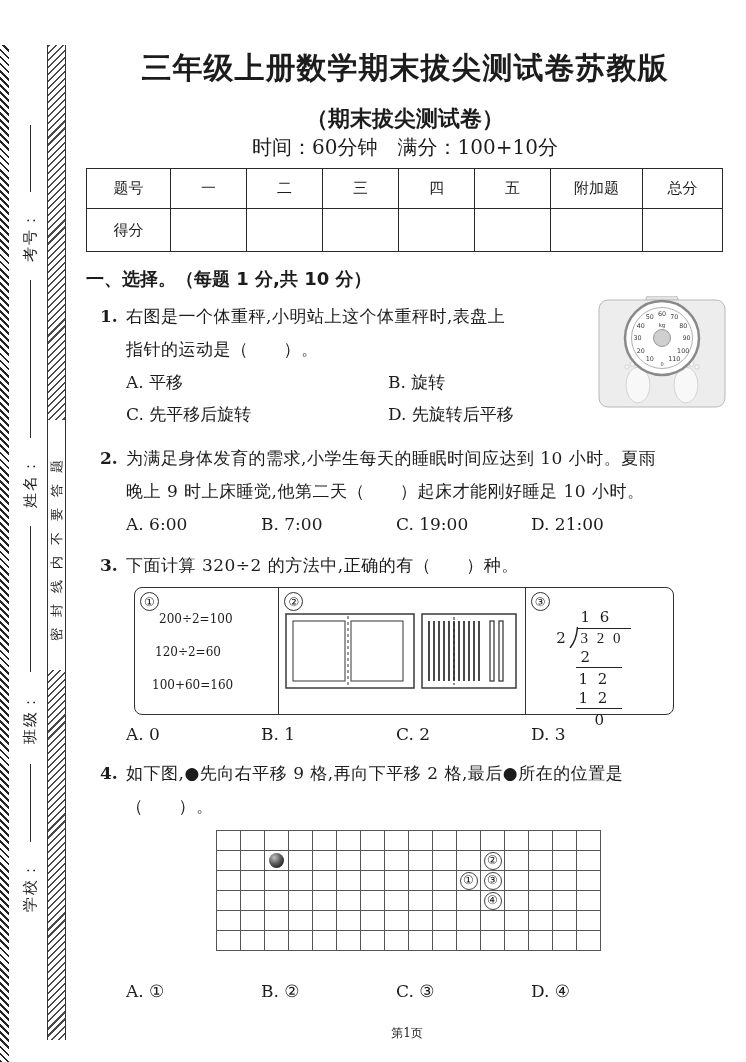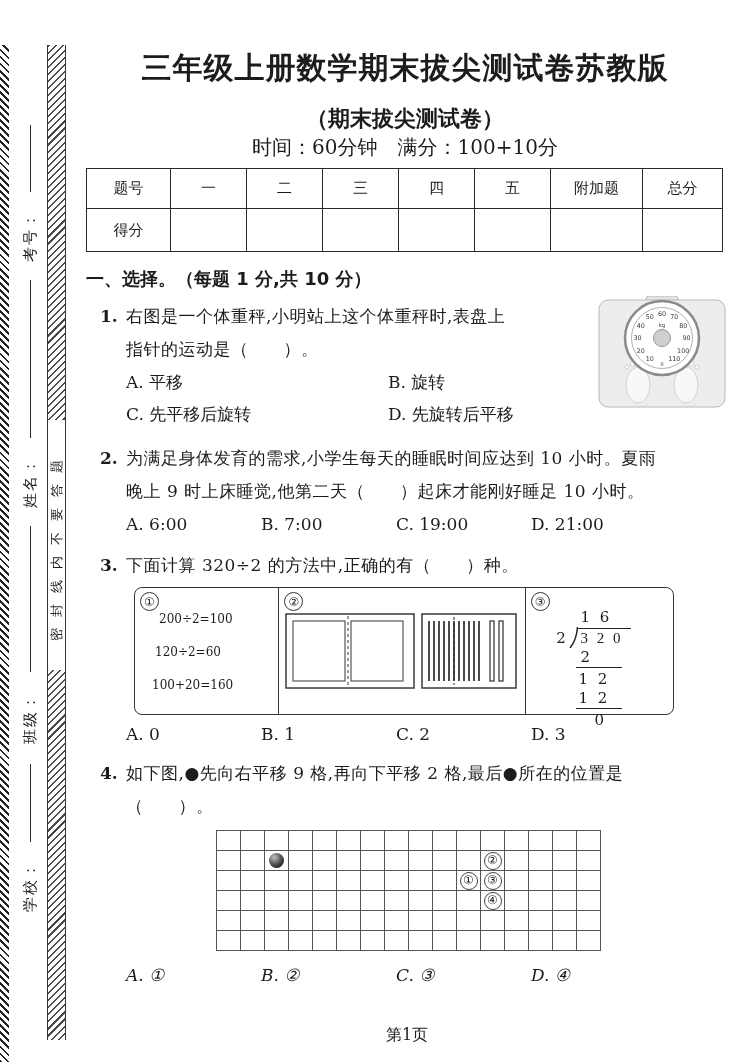--- a/index.html
+++ b/index.html
@@ -72,23 +72,23 @@
   
   .t-grid{position:relative;margin:7px 0 0 130px;width:384px;height:120px;
       border-right:1px solid #555;border-bottom:1px solid #555;box-sizing:content-box;
       background:
         repeating-linear-gradient(to right,#555 0 1px,transparent 1px 24px),
         repeating-linear-gradient(to bottom,#555 0 1px,transparent 1px 20px);}
   .gmark{position:absolute;width:16px;height:16px;border:1px solid #444;border-radius:50%;
       background:#fff;font-size:12px;display:flex;align-items:center;justify-content:center;}
   .gball{position:absolute;width:15px;height:15px;border-radius:50%;
       background:radial-gradient(circle at 35% 30%,#c0c0c0,#5a5a5a 45%,#1e1e1e 80%);}
-  .q4opts{margin-top:8px;font-style:italic;}
-
-  .footer{position:absolute;left:4px;right:0;top:985px;text-align:center;font-size:16px;}
+  .q4opts{margin-top:24px;}
+
+  .footer{position:absolute;left:4px;right:0;top:985px;text-align:center;font-size:12px;}
 </style>
 </head>
 <body>
 
 <div class="page">
 
   <div class="edge-hatch"></div>
 
   <div class="fields-line"></div>
   <div class="field-label fl-1">
@@ -223,21 +223,21 @@
           <span class="qnum">3.</span>
           <span class="qtext">下面计算 320÷2 的方法中,正确的有（　　）种。</span>
         </div>
 
       <div class="methods-box">
         <div class="mcell mc1">
           <span class="mlabel circ">①</span>
           <div class="eqs">
             <div class="eq1">200÷2=100</div>
             <div class="eq2">120÷2=60</div>
-            <div class="eq3">100+20=160</div>
+            <div class="eq3">100+60=160</div>
           </div>
         </div>
         <div class="mcell mc2">
           <span class="mlabel circ">②</span>
           <svg width="240" height="100" viewBox="0 0 240 100" style="margin:14px 0 0 3px">
             <rect x="4" y="12" width="128" height="74" fill="none" stroke="#3a3a3a" stroke-width="1.5"></rect>
             <rect x="11" y="19" width="52" height="60" fill="none" stroke="#555" stroke-width="1.2"></rect>
             <rect x="69" y="19" width="52" height="60" fill="none" stroke="#555" stroke-width="1.2"></rect>
             <line x1="66" y1="14" x2="66" y2="84" stroke="#333" stroke-width="1" stroke-dasharray="3,3"></line>
             <rect x="140" y="12" width="94" height="74" fill="none" stroke="#3a3a3a" stroke-width="1.5"></rect>

